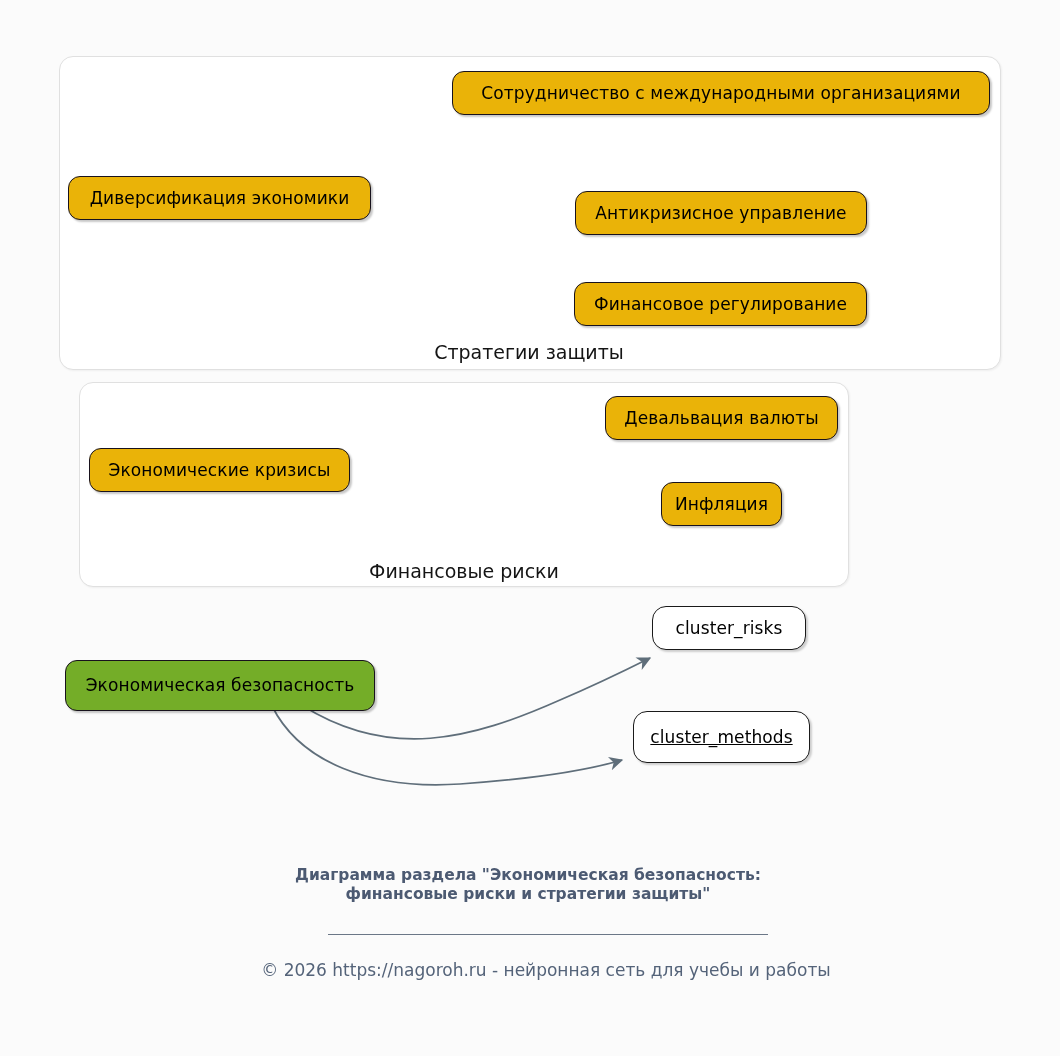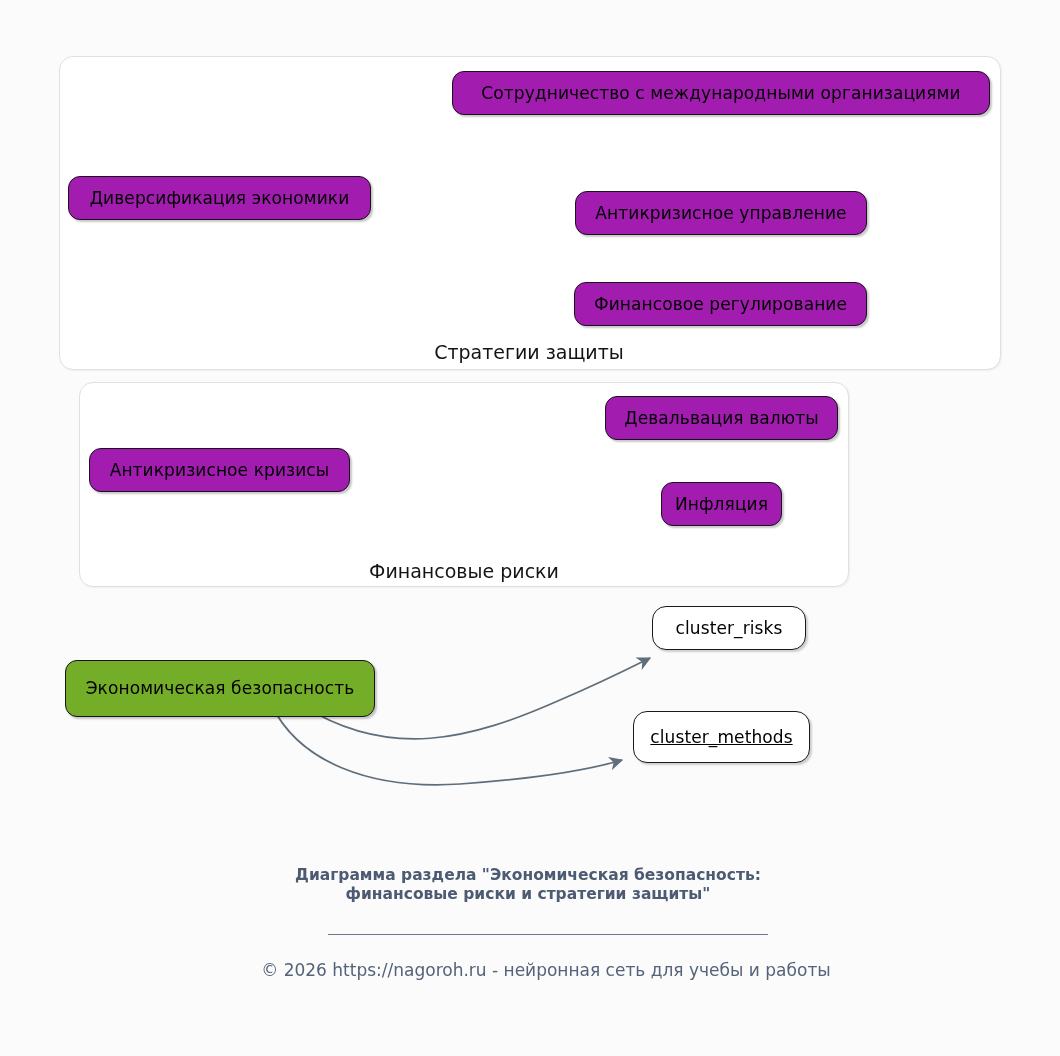--- a/index.html
+++ b/index.html
@@ -28,21 +28,21 @@
     justify-content: center;
     border-radius: 12px;
     font-size: 17px;
     color: #000000;
     white-space: nowrap;
     letter-spacing: 0.1px;
     line-height: 1;
     z-index: 5;
   }
   .node-purple {
-    background: #a21caf;
+    background: #eab308;
     border: 1.6px solid #18121d;
     box-shadow: 2px 2px 2px rgba(0,0,0,0.22);
   }
   .node-green {
     background: #74AD28;
     border: 1.6px solid #18121d;
     box-shadow: 2px 2px 2px rgba(0,0,0,0.22);
   }
   .node-white {
     background: #ffffff;
@@ -140,23 +140,23 @@
 <div class="node node-purple" style="left:68px; top:176px; width:303px; height:44px;">Диверсификация экономики</div>
 
 <div class="cluster-box" style="left:79px; top:382px; width:770px; height:205px;"></div>
 
 <div class="cluster-label" style="left:364px; top:562px; width:200px;">Финансовые риски</div>
 
 <div class="node node-purple" style="left:605px; top:396px; width:233px; height:44px;">Девальвация валюты</div>
 
 <div class="node node-purple" style="left:661px; top:482px; width:121px; height:44px;">Инфляция</div>
 
-<div class="node node-purple" style="left:89px; top:448px; width:261px; height:44px;">Антикризисное кризисы</div>
+<div class="node node-purple" style="left:89px; top:448px; width:261px; height:44px;">Экономические кризисы</div>
 
-<div class="node node-green" style="left:65px; top:660px; width:310px; height:57px;">Экономическая безопасность</div>
+<div class="node node-green" style="left:65px; top:660px; width:310px; height:51px;">Экономическая безопасность</div>
 
 <div class="node node-white" style="left:652px; top:606px; width:154px; height:44px;">cluster_risks</div>
 
 <div class="node node-white" style="left:633px; top:711px; width:177px; height:52px;text-decoration:underline;">cluster_methods</div>
 
 <div class="footer-title">Диаграмма раздела "Экономическая безопасность: финансовые риски и стратегии защиты"</div>
 
 <div class="footer-rule"></div>
 
 <div class="footer-copy">© 2026 https://nagoroh.ru - нейронная сеть для учебы и работы</div>

